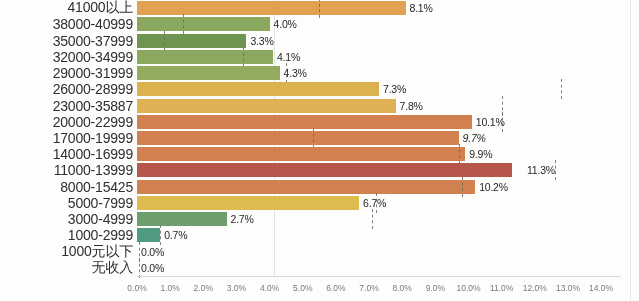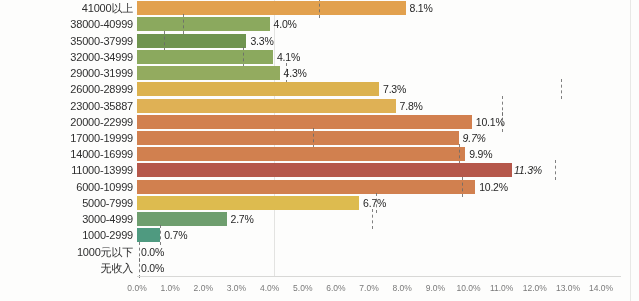--- a/index.html
+++ b/index.html
@@ -31,21 +31,21 @@
     left:0;
     height:19.6px;
     width:100%;
   }
   .cat-label{
     position:absolute;
     right:calc(100% + 4px);
     top:50%;
     transform:translateY(-50%);
     white-space:nowrap;
-    font-size:11px;
+    font-size:14px;
     color:#2f2f2f;
     letter-spacing:-0.2px;
   }
   .bar{
     position:absolute;
     left:0;top:50%;
     transform:translateY(-50%);
     height:14px;
     border-radius:0;
   }
@@ -158,25 +158,25 @@
       </div>
       <div class="row" style="top: 146.118px; height: 16.2353px;">
         <div class="cat-label">14000-16999</div>
         <div class="bar" style="width: 328.192px; background: rgb(209, 128, 79);"></div>
         <div class="val-label" style="left: 332.192px;">9.9%</div>
         <div class="tick-marker" style="left: 321.562px;"></div>
       </div>
       <div class="row" style="top: 162.353px; height: 16.2353px;">
         <div class="cat-label">11000-13999</div>
         <div class="bar" style="width: 374.603px; background: rgb(181, 87, 74);"></div>
-        <div class="val-label" style="left: 377px; font-style: italic;">11.3%</div>
+        <div class="val-label" style="left: 390px;">11.3%</div>
         <div class="tick-marker" style="left: 417.699px;"></div>
       </div>
       <div class="row" style="top: 178.588px; height: 16.2353px;">
-        <div class="cat-label">6000-10999</div>
+        <div class="cat-label">8000-15425</div>
         <div class="bar" style="width: 338.137px; background: rgb(209, 128, 79);"></div>
         <div class="val-label" style="left: 342.137px;">10.2%</div>
         <div class="tick-marker" style="left: 324.877px;"></div>
       </div>
       <div class="row" style="top: 194.824px; height: 16.2353px;">
         <div class="cat-label">5000-7999</div>
         <div class="bar" style="width: 222.11px; background: rgb(221, 187, 79);"></div>
         <div class="val-label" style="left: 226.11px;">6.7%</div>
         <div class="tick-marker" style="left: 238.685px;"></div>
       </div>

